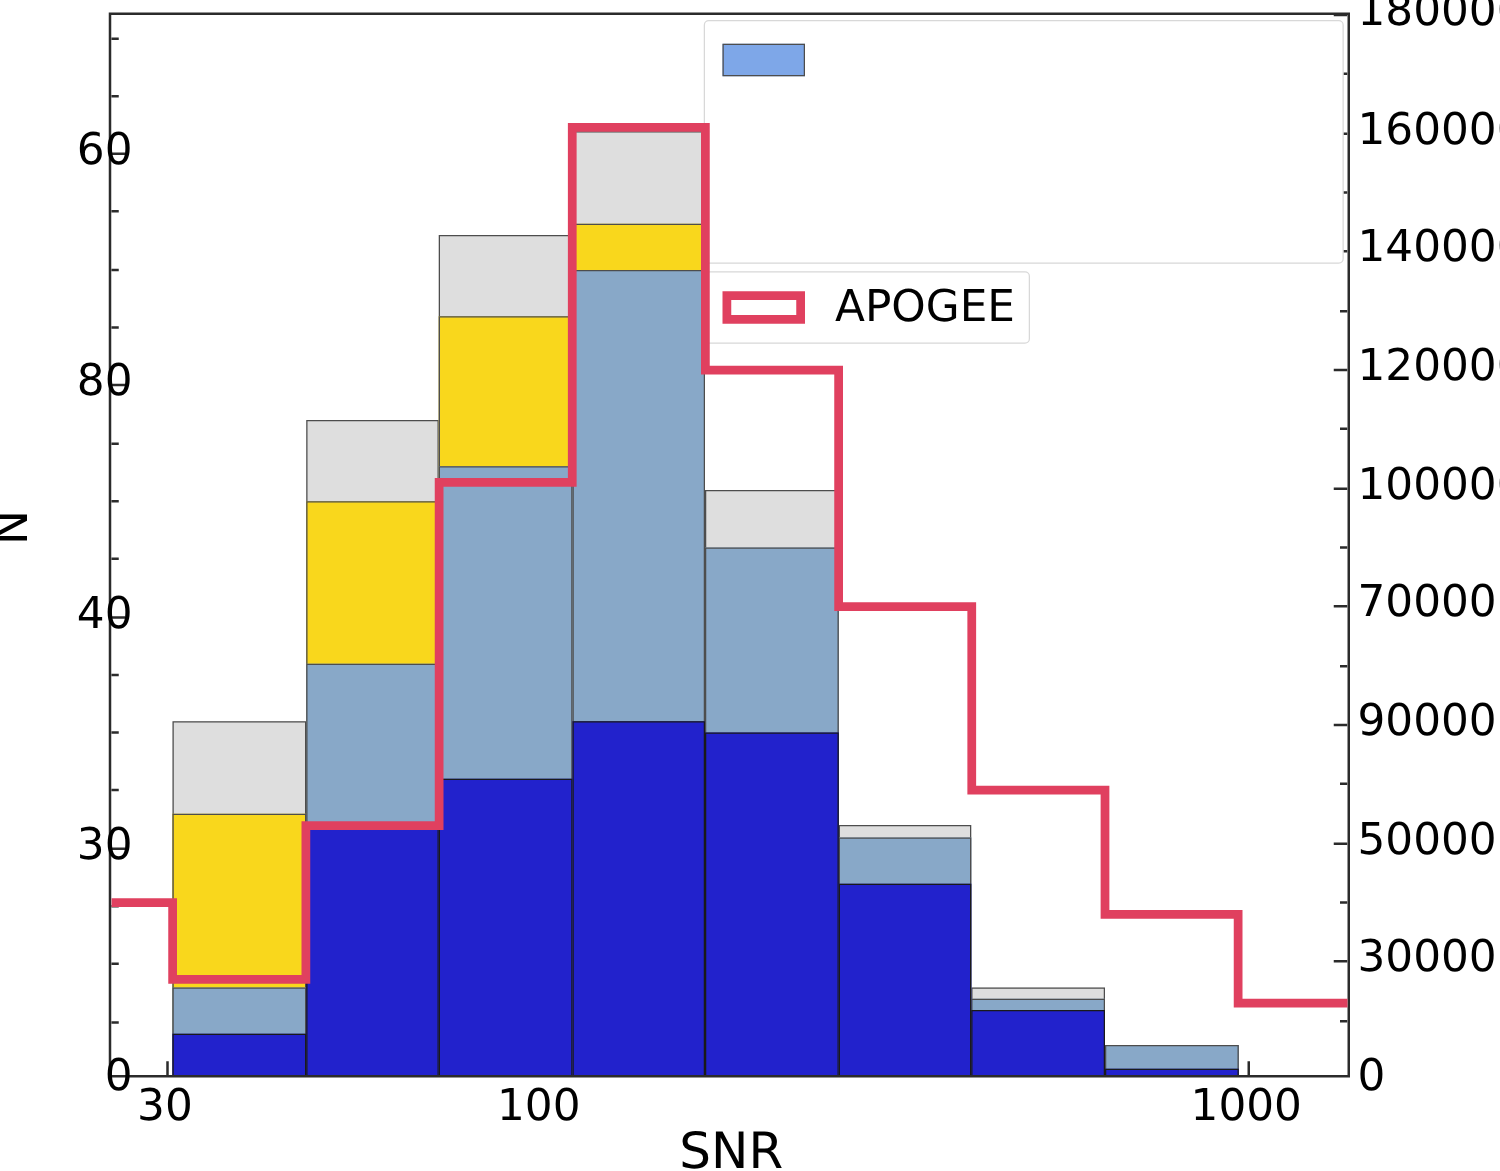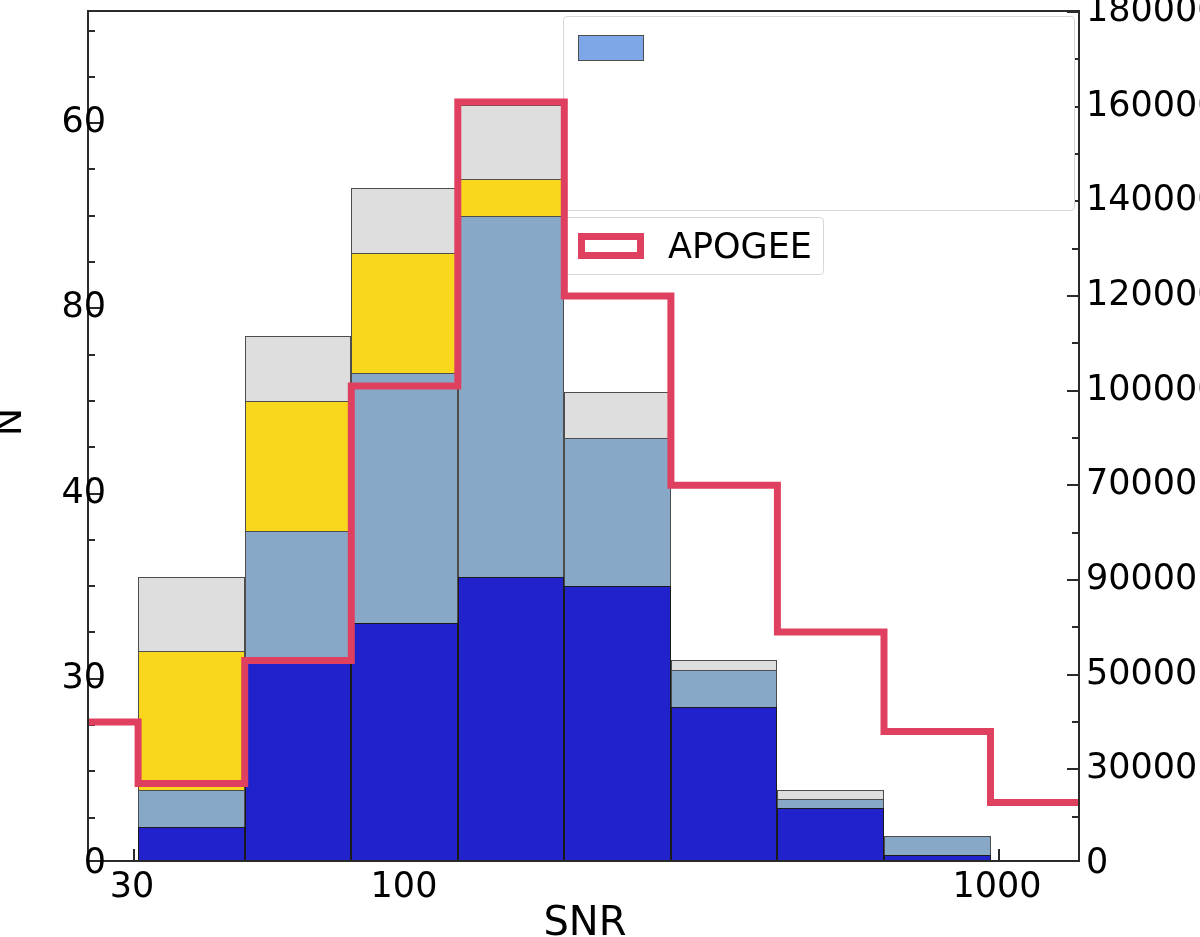--- a/index.html
+++ b/index.html
@@ -264,21 +264,21 @@
       <div class="ytick-label-r" style="top: 560px;">90000</div>
       <div class="ytick-label-r" style="top: 465.333px;">70000</div>
       <div class="ytick-label-r" style="top: 370.667px;">100000</div>
       <div class="ytick-label-r" style="top: 276px;">120000</div>
       <div class="ytick-label-r" style="top: 181.333px;">140000</div>
       <div class="ytick-label-r" style="top: 86.6667px;">160000</div>
       <div class="ytick-label-r" style="top: -8px;">180000</div>
     </div>
   <div id="xtick-labels">
       <div class="xtick-label" style="left: 131.976px;">30</div>
-      <div class="xtick-label" style="left: 404px;">100</div>
+      <div class="xtick-label" style="left: 431px;">100</div>
       <div class="xtick-label" style="left: 996.997px;">1000</div>
     </div>
 
   <div class="legend-box" id="legend-main">
     <div class="legend-row">
       <span class="legend-swatch" style="background: rgb(126, 167, 232);"></span>
     </div>
   </div>
 
   <div class="legend-box" id="legend-apogee">

